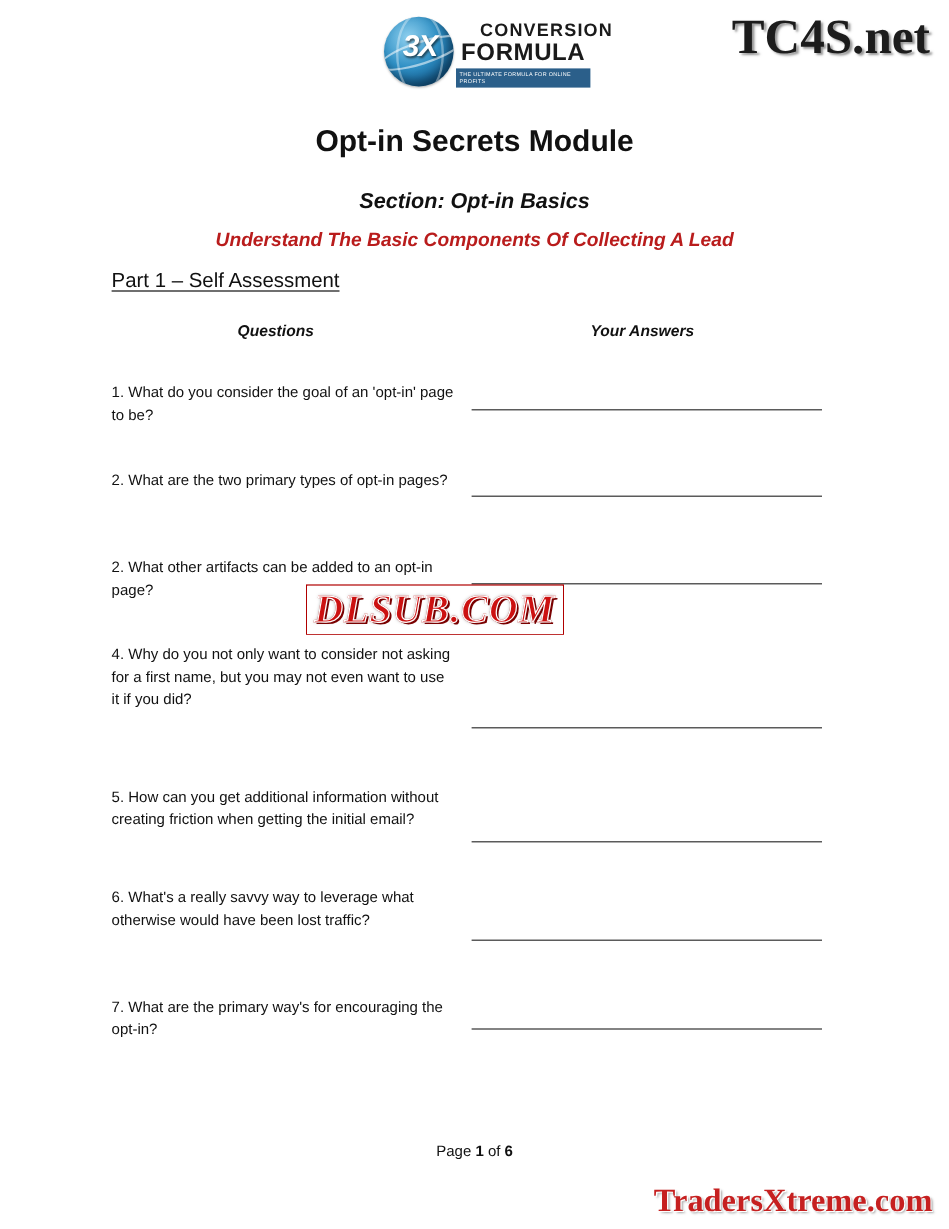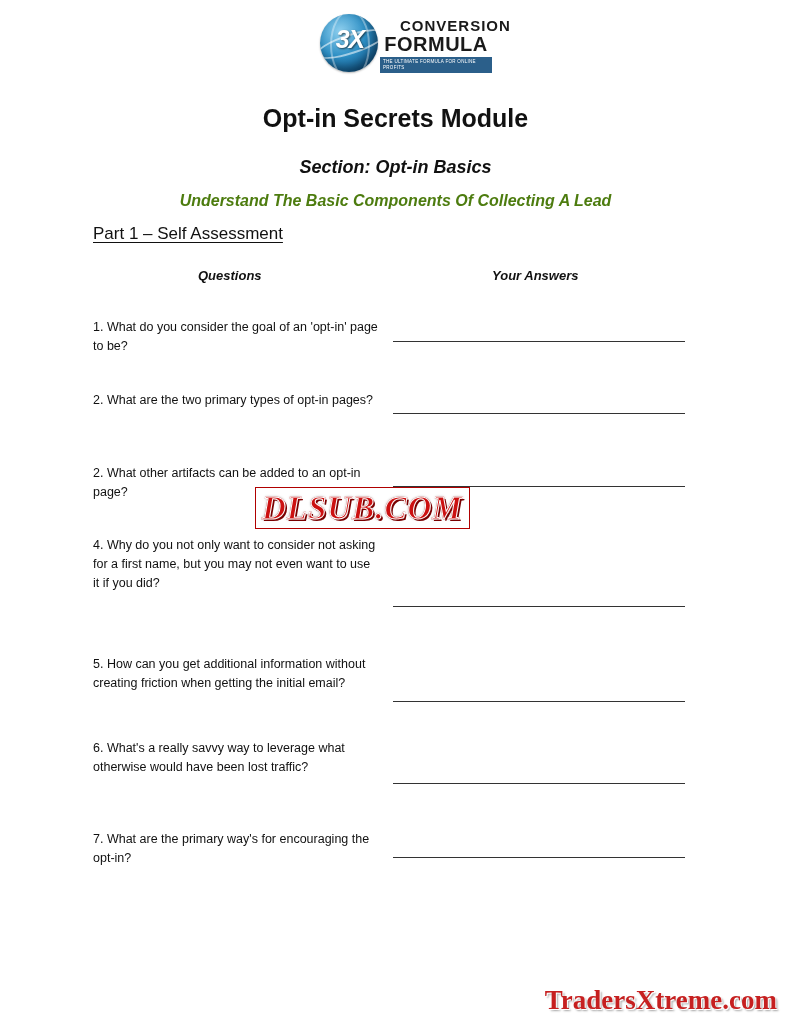--- a/index.html
+++ b/index.html
@@ -151,21 +151,21 @@
   }
   .doc-tagline {
     position: absolute;
     left: 0;
     right: 0;
     top: 192px;
     text-align: center;
     font-size: 16px;
     font-weight: bold;
     font-style: italic;
-    color: #4d7c0f;
+    color: #b91c1c;
   }
   .part-heading {
     position: absolute;
     left: 93px;
     top: 224px;
     font-size: 17px;
     color: #111111;
     text-decoration: underline;
     text-underline-offset: 3px;
   }
@@ -264,20 +264,21 @@
   <div class="logo-wrap">
     <div class="logo-globe"></div>
     <div class="logo-3x">3X</div>
     <div class="logo-text">
       <div class="logo-word1">CONVERSION</div>
       <div class="logo-word2">FORMULA</div>
       <div class="logo-tag">THE ULTIMATE FORMULA FOR ONLINE PROFITS</div>
     </div>
   </div>
 
+  <div class="brand-tc4s">TC4S.net</div>
 
   <div class="doc-title">Opt-in Secrets Module</div>
   <div class="doc-subtitle">Section: Opt-in Basics</div>
   <div class="doc-tagline">Understand The Basic Components Of Collecting A Lead</div>
   <div class="part-heading">Part 1 – Self Assessment</div>
 
   <div class="col-head-questions">Questions</div>
   <div class="col-head-answers">Your Answers</div>
 
   <div class="qa-row" style="top:0">
@@ -311,14 +312,17 @@
   </div>
 
   <div class="qa-row" style="top:0">
     <div class="q-text" style="top:830px">7. What are the primary way's for encouraging the opt-in?</div>
     <div class="answer-line" style="top:856px"></div>
   </div>
 
   <div class="watermark-dlsub">DLSUB.COM</div>
   <div class="watermark-txr">TradersXtreme.com</div>
 
+  <div class="page-footer">
+    <span>Page </span><b>1</b><span> of </span><b>6</b>
+  </div>
 
 </div>
 
 </body></html>

